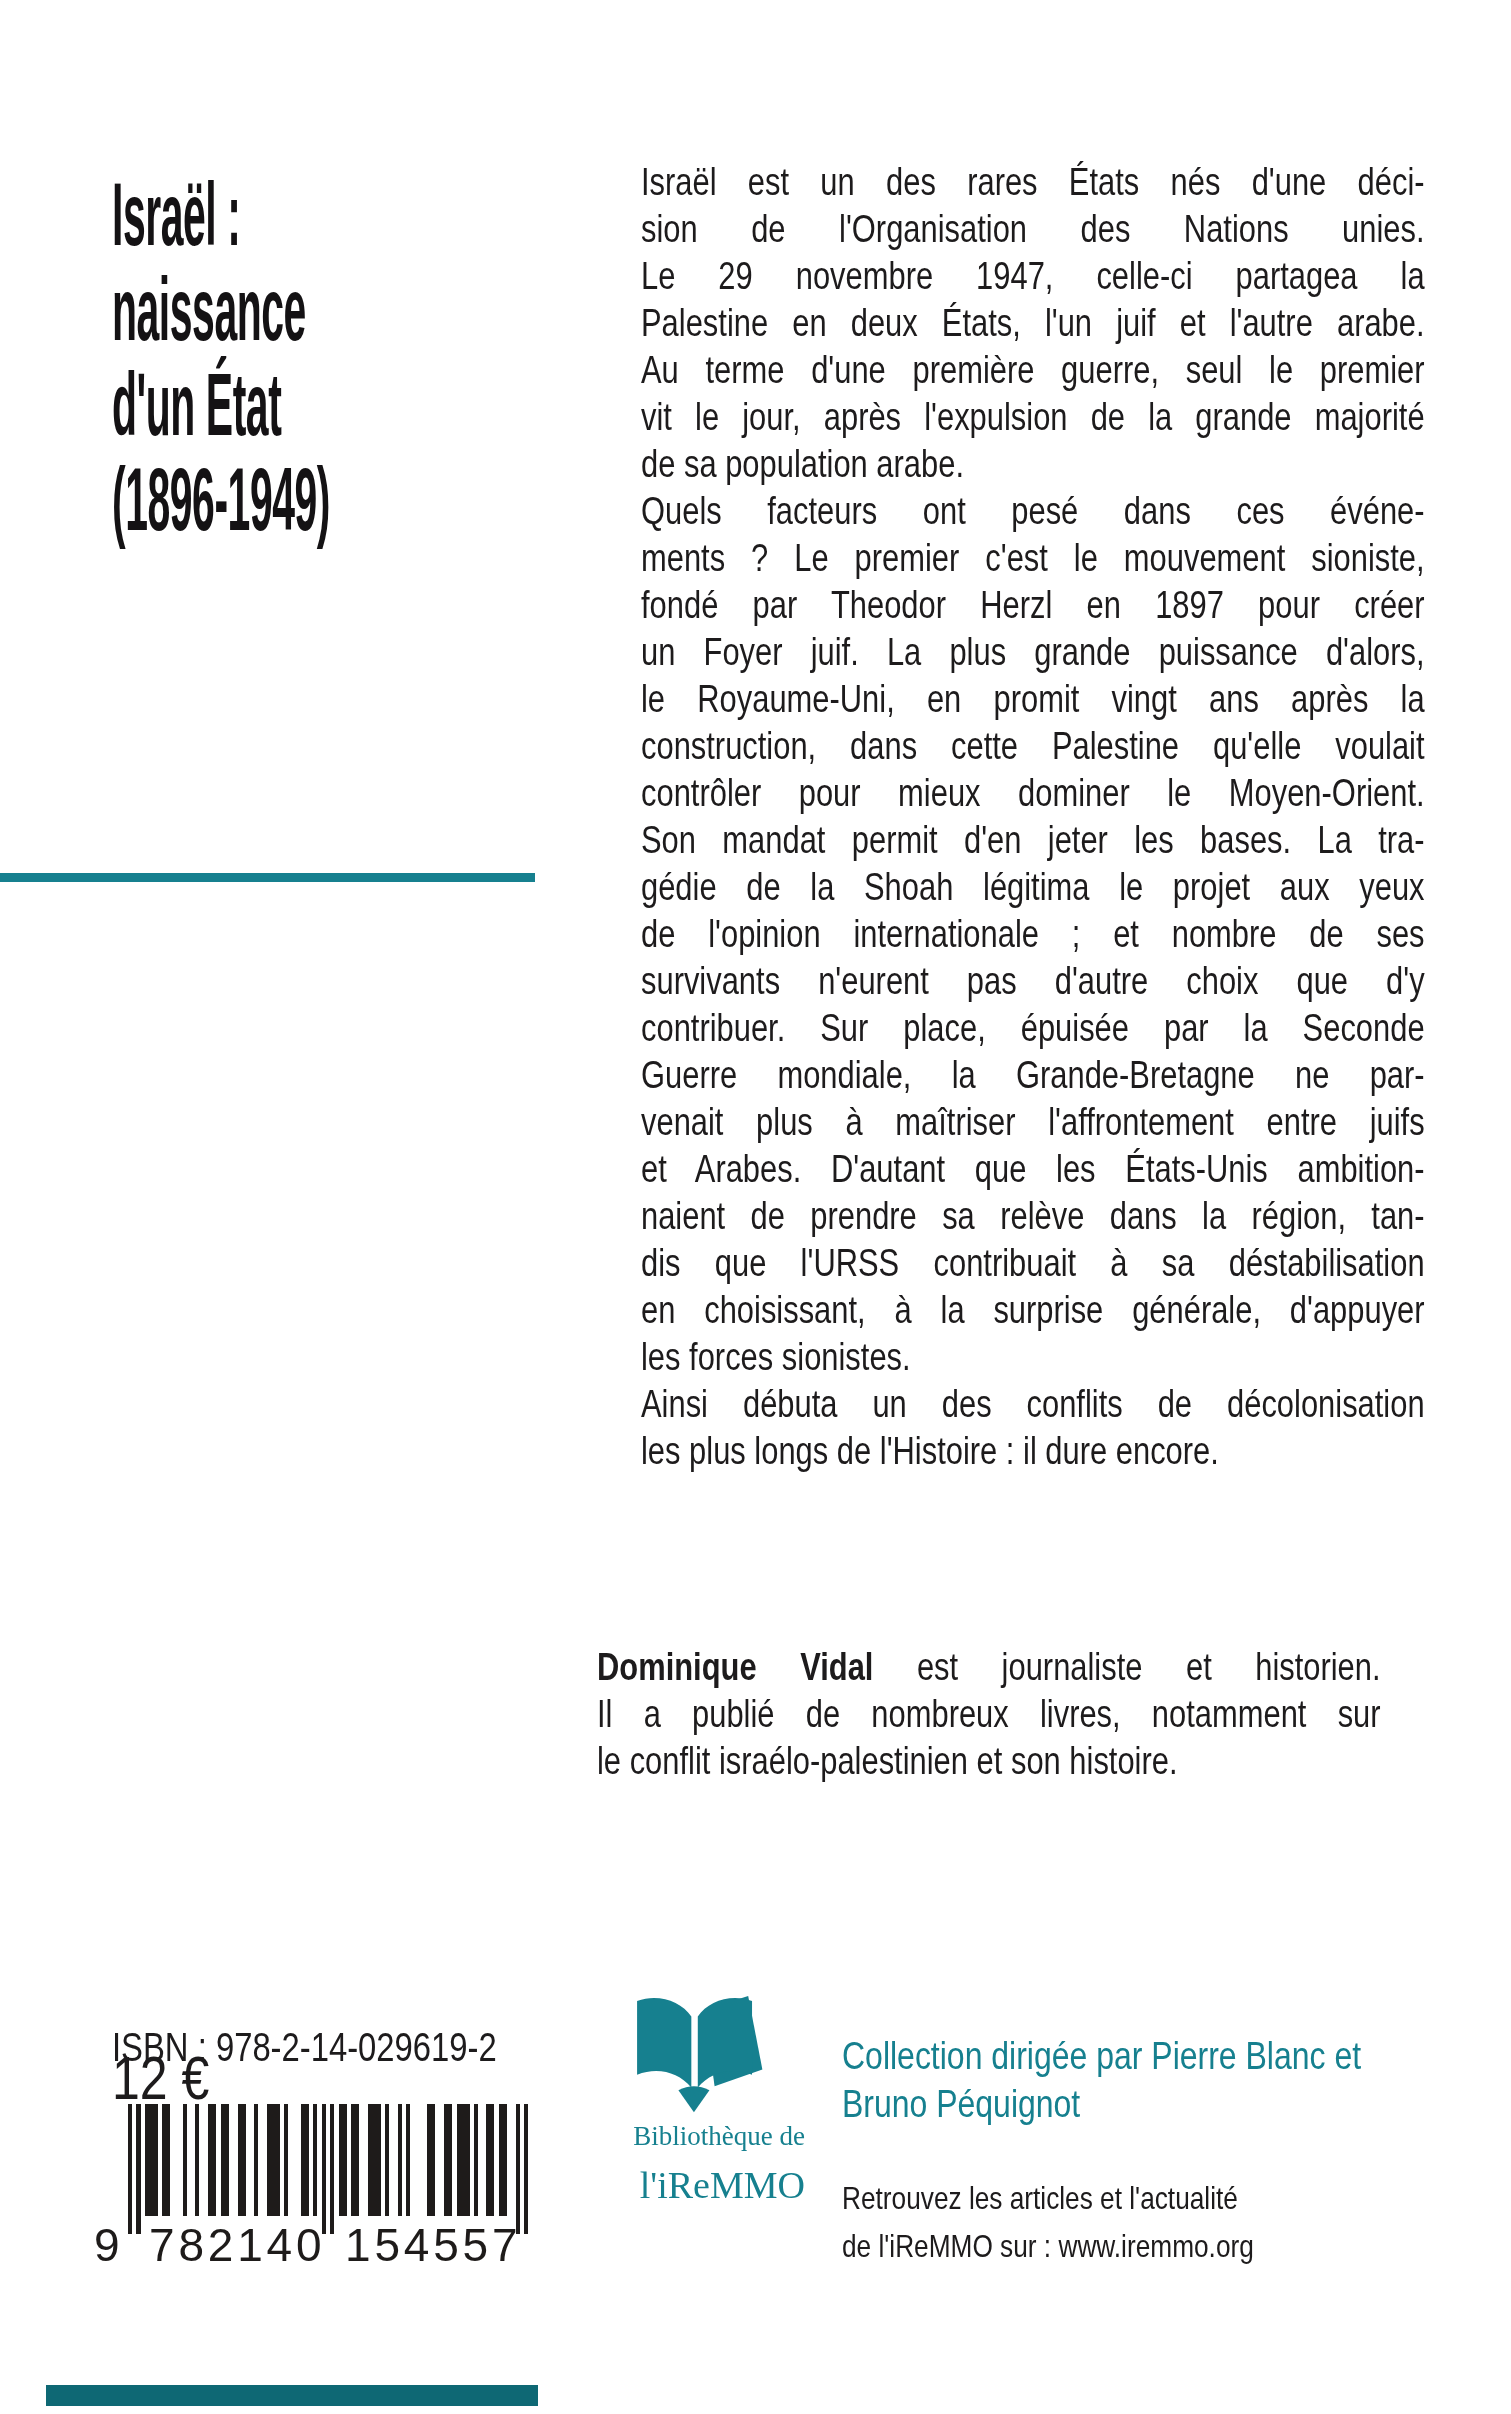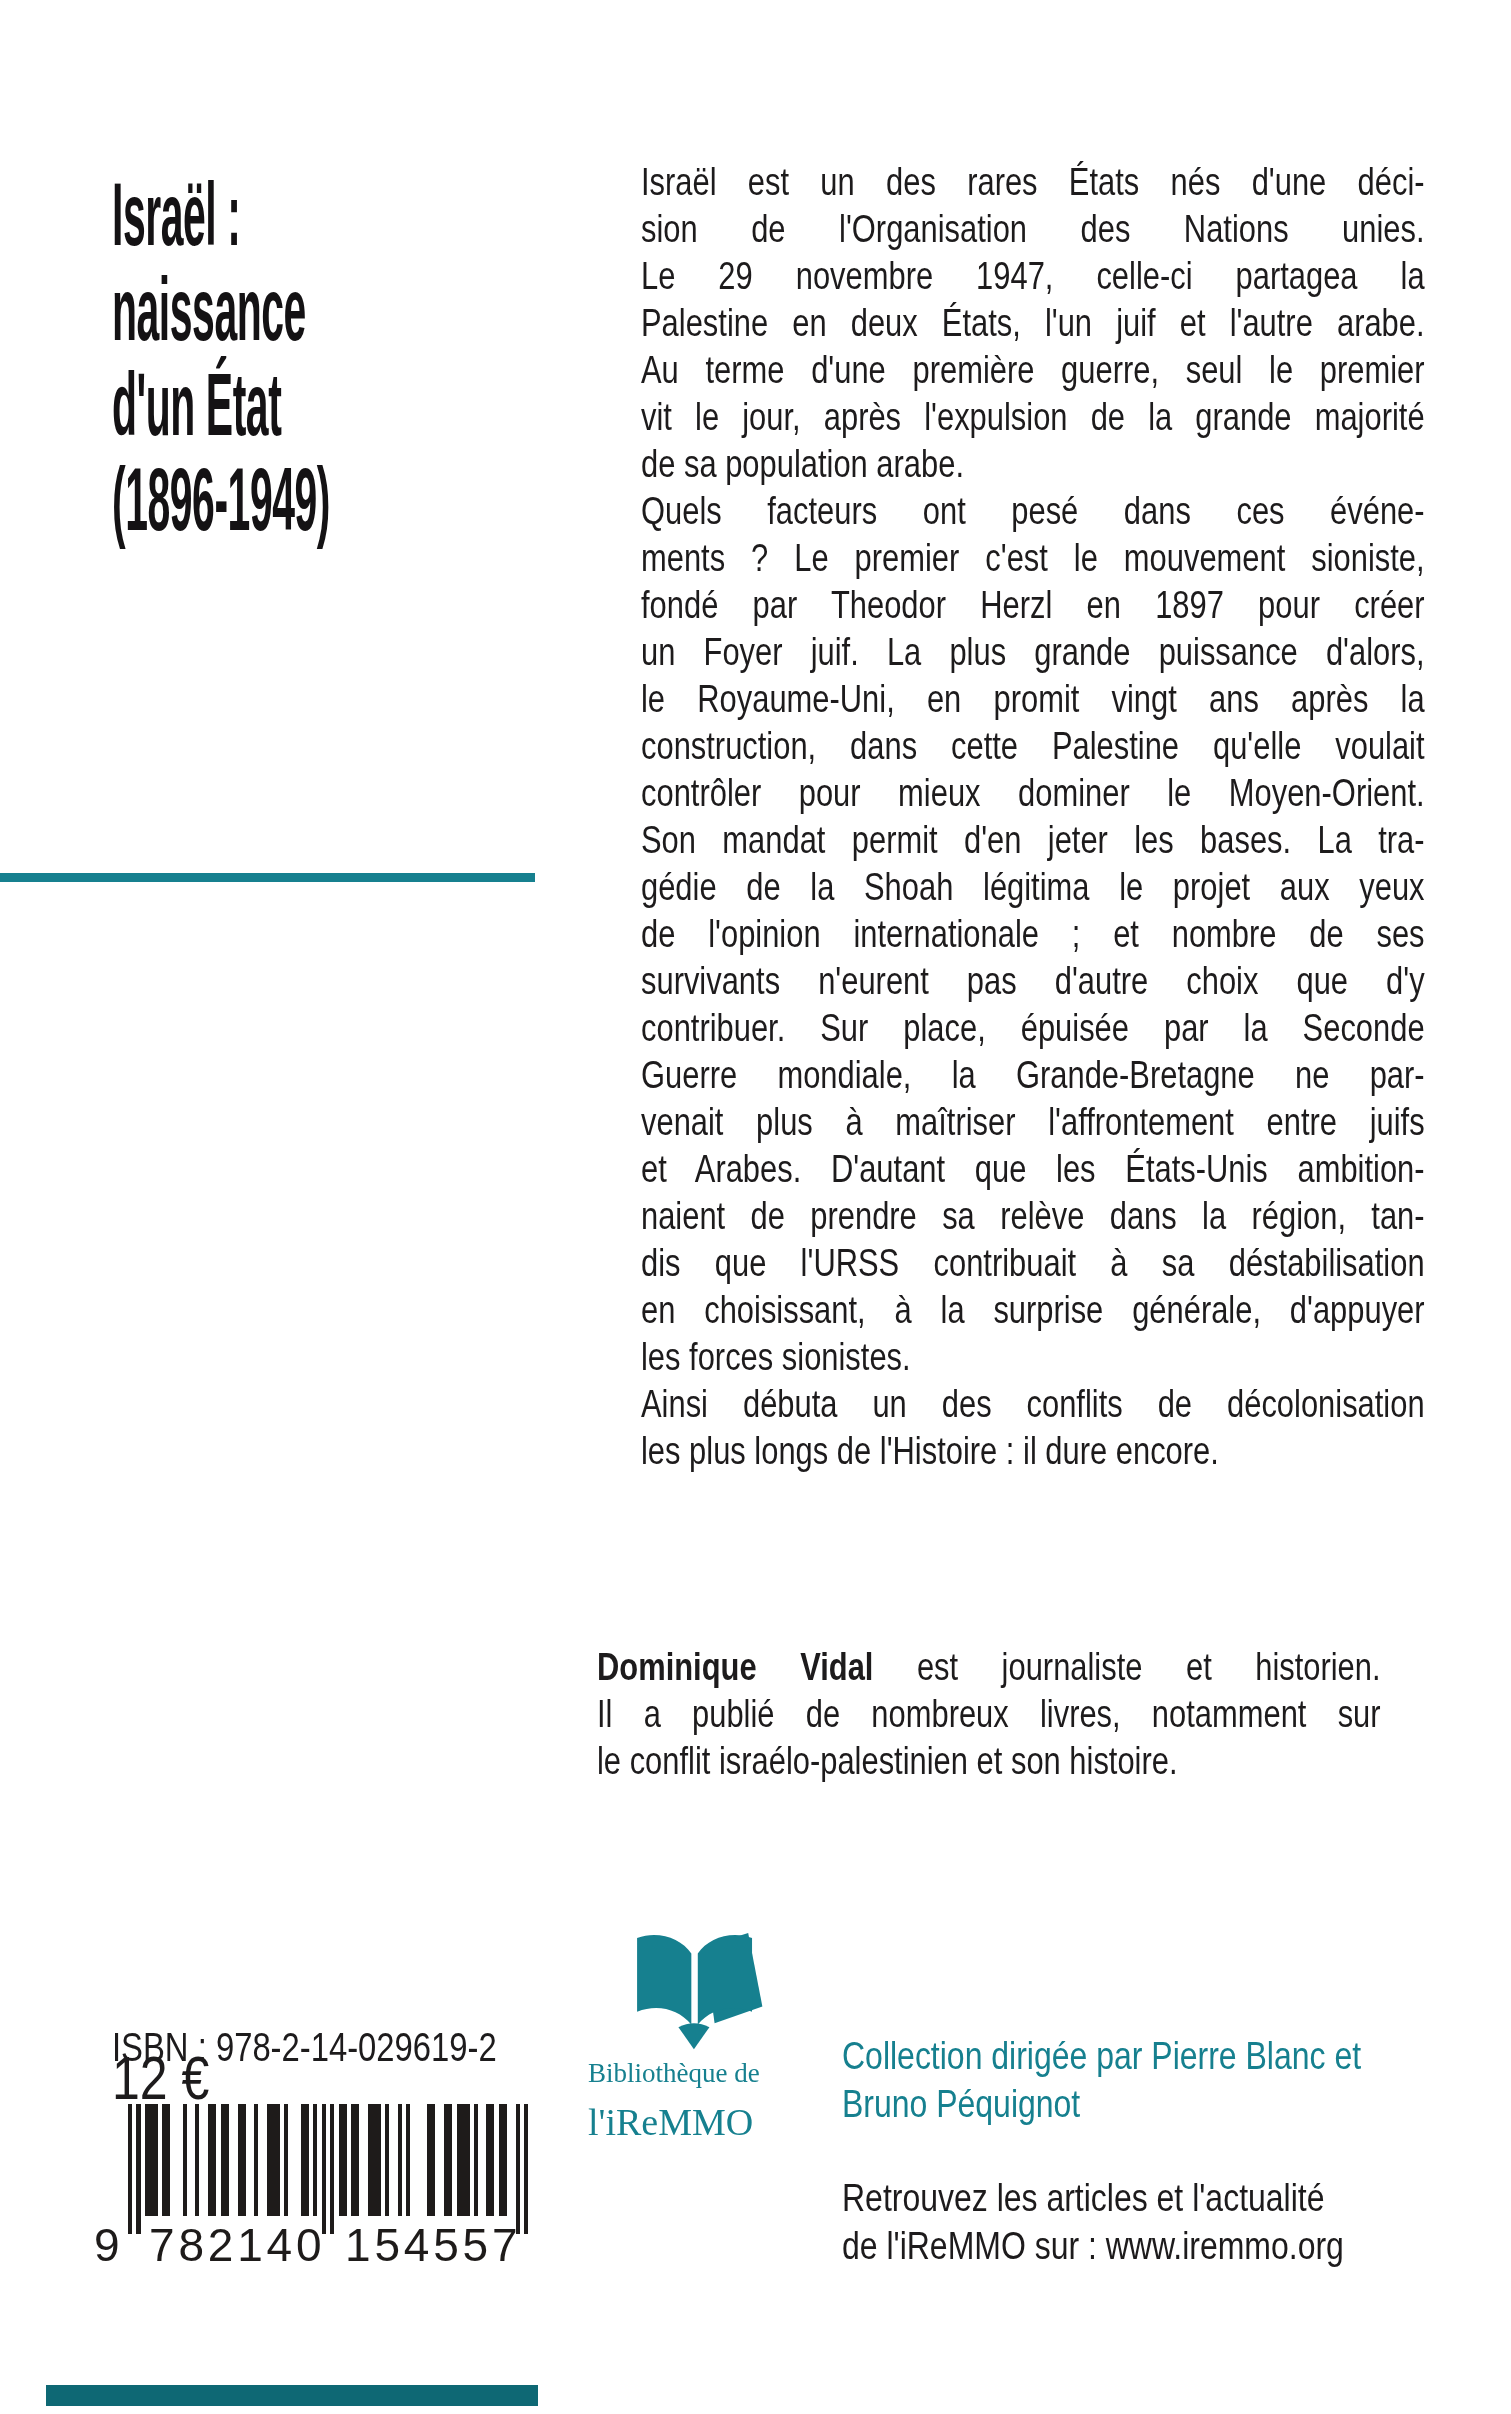--- a/index.html
+++ b/index.html
@@ -44,28 +44,28 @@
   .condensed{display:inline-block;transform:scaleX(0.82);transform-origin:0 0;white-space:nowrap;}
 
   .barcode{position:absolute;left:128px;top:2104px;width:400px;height:176px;}
   .barcode .bar{position:absolute;top:0;background:#1E1B1A;}
   .bc-num{position:absolute;top:114px;font-size:46px;color:#1E1B1A;white-space:nowrap;}
   .bc-first{left:-34px;}
   .bc-left{left:21px;letter-spacing:3.8px;}
   .bc-right{left:217px;letter-spacing:3.8px;}
 
   
-  .logo{position:absolute;left:588px;top:1929px;width:217px;text-align:left;color:var(--accent);}
+  .logo{position:absolute;left:588px;top:1992px;width:217px;text-align:right;color:var(--accent);}
   .logo svg{display:block;margin:0 auto;}
   .pub1{font-family:"Liberation Serif",serif;font-size:27px;line-height:28.5px;margin-top:5.7px;}
   .pub2{font-family:"Liberation Serif",serif;font-size:38px;line-height:38px;margin-top:16px;}
 
   
   .collection{position:absolute;left:842px;top:2032px;font-size:39px;line-height:48px;color:var(--accent);}
-  .website{position:absolute;left:842px;top:2174px;font-size:39px;line-height:48px;color:var(--ink);}
+  .website{position:absolute;left:842px;top:2174px;font-size:32px;line-height:48px;color:var(--ink);}
   .collection div,.website div{height:48px;}
 
   
   .bottom-band{position:absolute;left:46px;top:2385px;width:492px;height:21px;background:var(--bar-dark);}
 </style>
 </head>
 <body>
 
 <div class="page">
 

